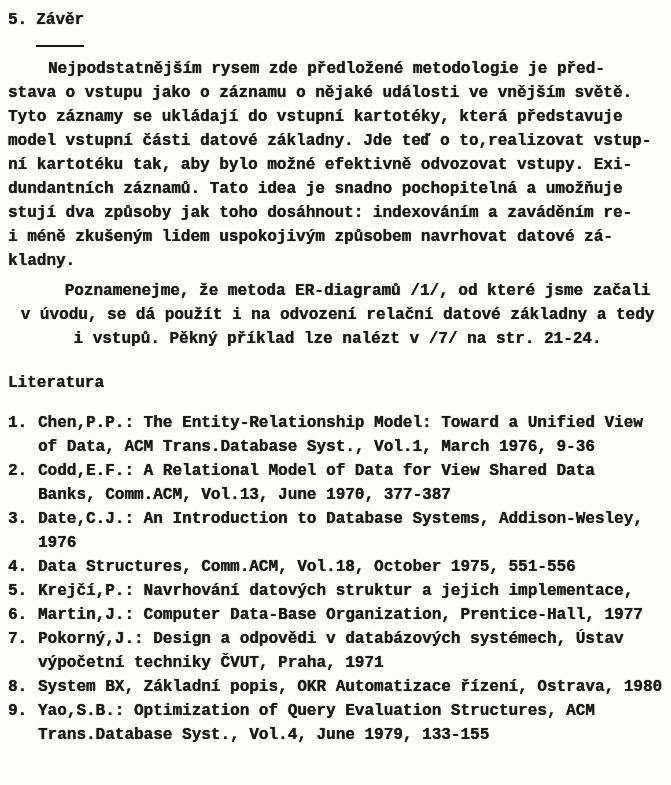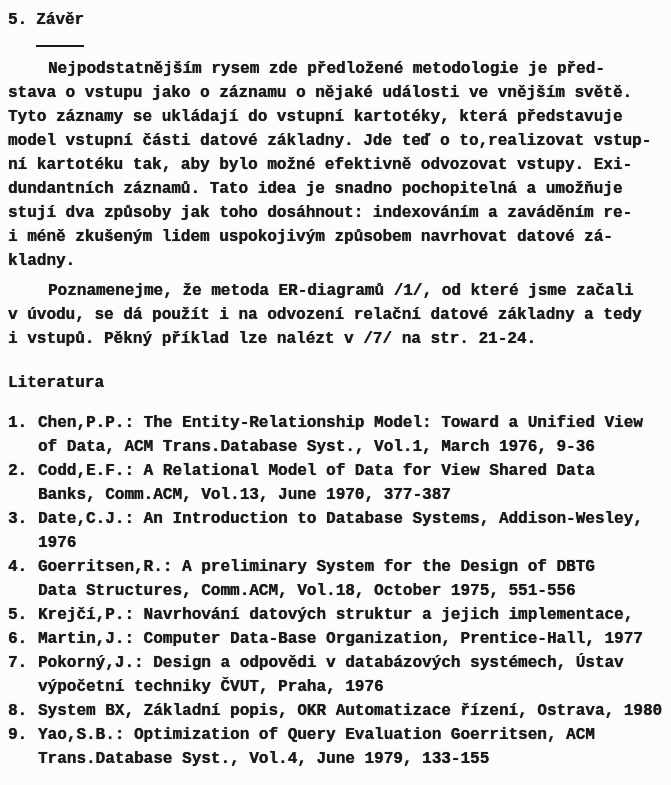--- a/index.html
+++ b/index.html
@@ -17,21 +17,21 @@
     text-shadow: 0 0 0.7px rgba(10,10,10,0.85), 0.4px 0 0 rgba(10,10,10,0.35);
     -webkit-font-smoothing: antialiased;
   }
   .heading { white-space: nowrap; }
   .heading .num { margin-right: 9px; }
   .u {
     border-bottom: 2px solid var(--ink);
     padding-bottom: 16px;
   }
   .para { margin-top: 25px; }
-  .para.second { margin-top: 6px; }
+  .para.second { margin-top: 6px; text-align: center; }
   .line { white-space: pre; }
   .line.indent { padding-left: 40px; }
   .lit-heading { margin-top: 20px; }
   .refs { margin-top: 16px; }
   .ref { position: relative; padding-left: 30px; }
   .refnum { position: absolute; left: 0; top: 0; }
 </style>
 </head>
 <body>
 
@@ -70,38 +70,37 @@
     <div class="line">Codd,E.F.: A Relational Model of Data for View Shared Data</div>
     <div class="line">Banks, Comm.ACM, Vol.13, June 1970, 377-387</div>
   </div>
   <div class="ref">
     <span class="refnum">3.</span>
     <div class="line">Date,C.J.: An Introduction to Database Systems, Addison-Wesley,</div>
     <div class="line">1976</div>
   </div>
   <div class="ref">
     <span class="refnum">4.</span>
-    <div class="line">Goerritsen,R.: A preliminary System for the Design of DBTG</div>
     <div class="line">Data Structures, Comm.ACM, Vol.18, October 1975, 551-556</div>
   </div>
   <div class="ref">
     <span class="refnum">5.</span>
     <div class="line">Krejčí,P.: Navrhování datových struktur a jejich implementace,</div>
   </div>
   <div class="ref">
     <span class="refnum">6.</span>
     <div class="line">Martin,J.: Computer Data-Base Organization, Prentice-Hall, 1977</div>
   </div>
   <div class="ref">
     <span class="refnum">7.</span>
     <div class="line">Pokorný,J.: Design a odpovědi v databázových systémech, Ústav</div>
-    <div class="line">výpočetní techniky ČVUT, Praha, 1976</div>
+    <div class="line">výpočetní techniky ČVUT, Praha, 1971</div>
   </div>
   <div class="ref">
     <span class="refnum">8.</span>
     <div class="line">System BX, Základní popis, OKR Automatizace řízení, Ostrava, 1980</div>
   </div>
   <div class="ref">
     <span class="refnum">9.</span>
-    <div class="line">Yao,S.B.: Optimization of Query Evaluation Goerritsen, ACM</div>
+    <div class="line">Yao,S.B.: Optimization of Query Evaluation Structures, ACM</div>
     <div class="line">Trans.Database Syst., Vol.4, June 1979, 133-155</div>
   </div>
 </div>
 
 </body></html>

